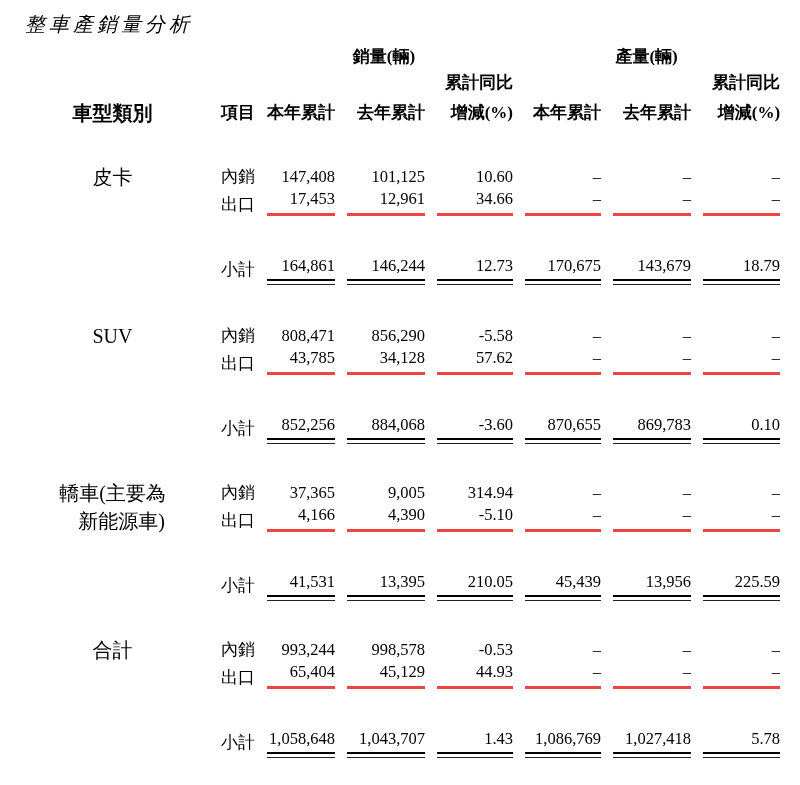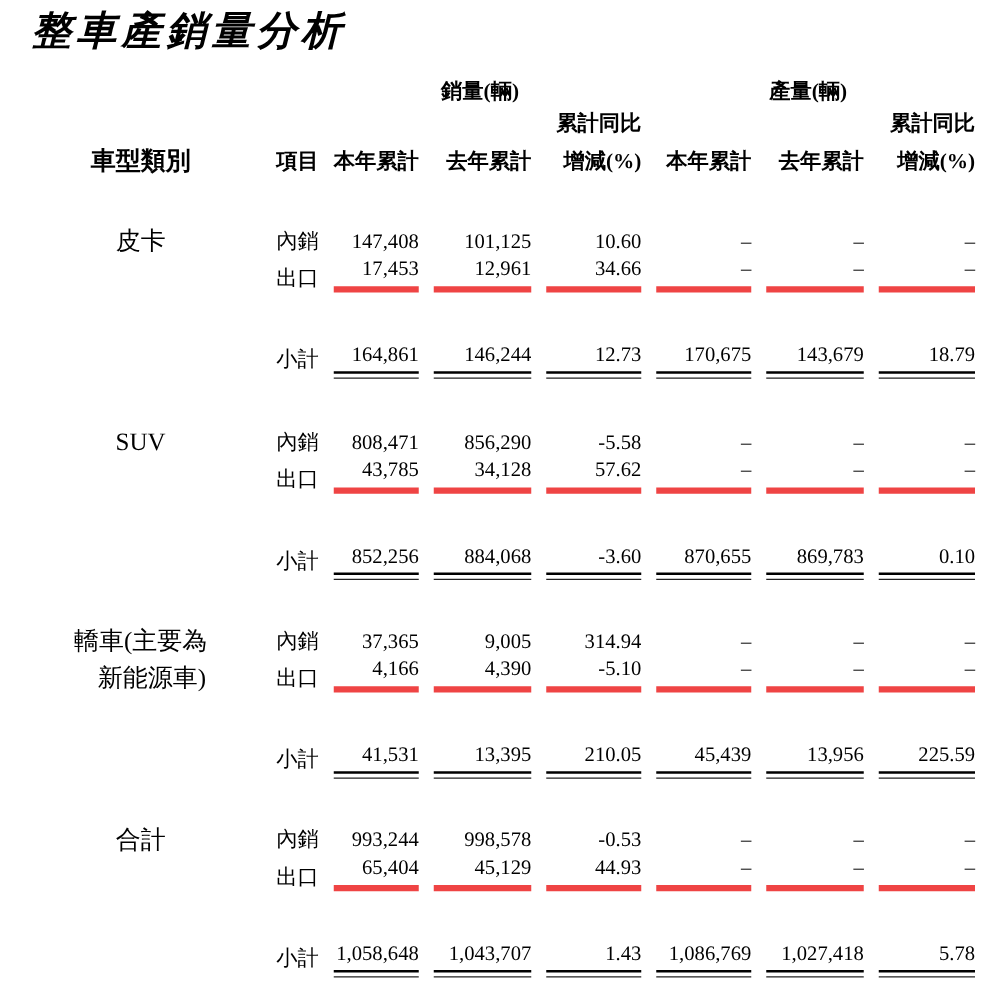--- a/index.html
+++ b/index.html
@@ -1,32 +1,32 @@
 <!DOCTYPE html>
 <html><head>
 <meta charset="utf-8">
 <style>
   html,body{margin:0;padding:0;background:#ffffff;}
   body{width:800px;height:785px;overflow:hidden;color:#000;
        font-family:"Liberation Serif","DejaVu Serif",serif;}
   .page{padding:8px 10px 0 25px;}
-  .title{font-size:32px;font-weight:bold;font-style:italic;letter-spacing:4px;
+  .title{font-size:20px;font-weight:normal;font-style:italic;letter-spacing:4px;
          line-height:32px;height:32px;}
-  table{border-collapse:collapse;table-layout:fixed;width:755px;margin-top:16px;}
+  table{border-collapse:collapse;table-layout:fixed;width:755px;}
   td{padding:0;font-size:16.5px;vertical-align:bottom;line-height:22px;}
   .ghead{text-align:center;font-weight:bold;font-size:17px;height:28px;}
   .chead{font-weight:bold;font-size:17px;}
   tr.yoyrow td{height:26px;}
   tr.colhead td{height:30px;}
   td.cat{text-align:center;font-size:20px;}
   td.cat2{padding-left:18px;}
   td.item{text-align:right;font-size:17px;}
   td.num{text-align:right;}
   .v{display:block;margin-left:12px;text-align:right;position:relative;}
-  .u1{border-bottom:5px solid #ef4444;padding-bottom:3px;}
+  .u1{border-bottom:3px solid #ef4444;padding-bottom:3px;}
   .u2{border-bottom:2.5px solid #000;padding-bottom:2px;}
   .u2::after{content:"";position:absolute;left:0;right:0;bottom:-6px;
              border-bottom:1.5px solid #222;}
   tr.row td{height:28px;}
   tr.sp td{height:10px;}
 </style>
 </head>
 <body>
 
 <div class="page">

